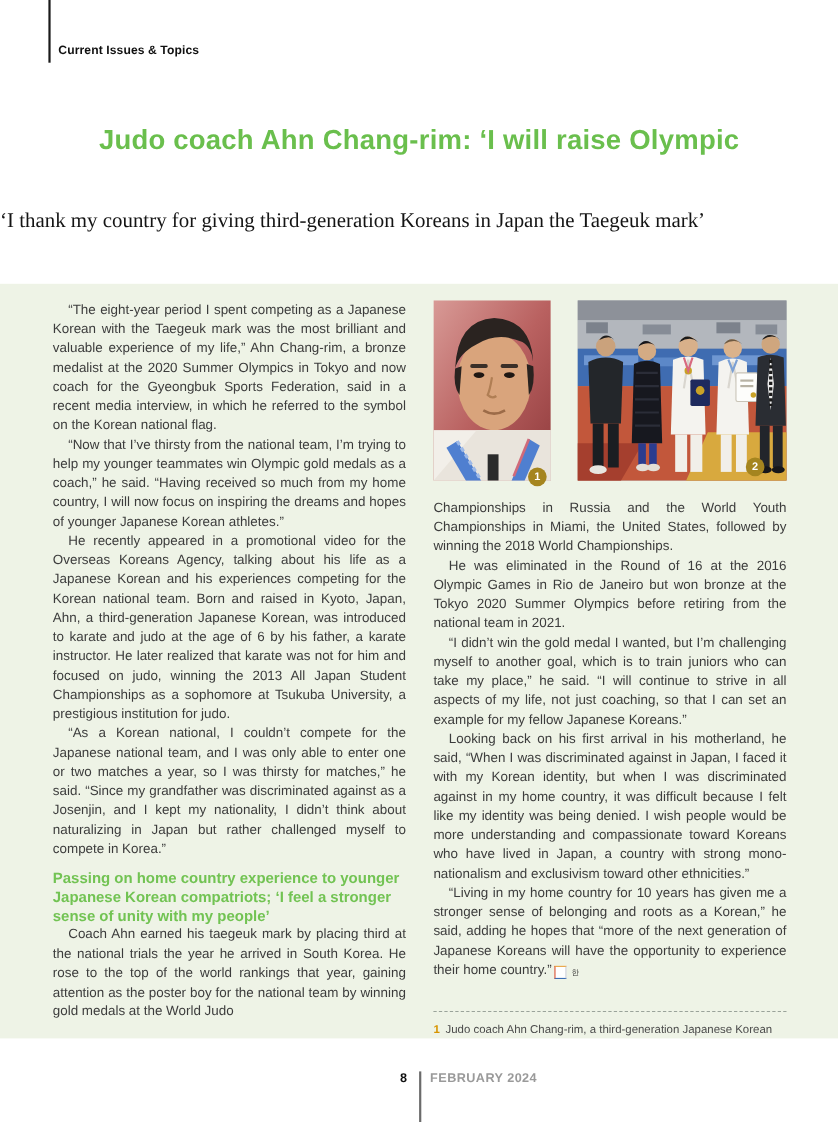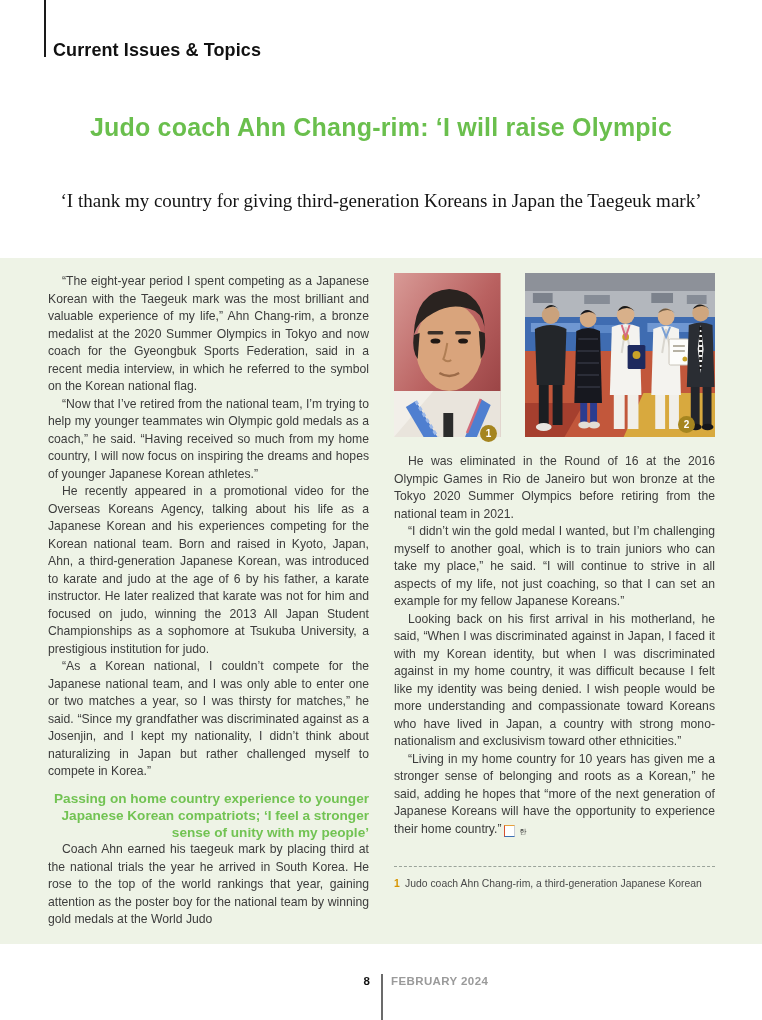--- a/index.html
+++ b/index.html
@@ -8,44 +8,44 @@
     position:relative;
     width:762px; height:1020px;
     background:#ffffff;
     font-family:"Liberation Sans","DejaVu Sans",sans-serif;
     color:#3c3c3c;
     overflow:hidden;
   }
 
   
   .kicker-bar { position:absolute; left:44px; top:0; width:2px; height:57px; background:#1a1a1a; }
-  .kicker { position:absolute; left:53px; top:40px; font-size:18px; font-weight:bold; color:#111; letter-spacing:0.1px;text-align:right; }
+  .kicker { position:absolute; left:53px; top:40px; font-size:11px; font-weight:bold; color:#111; letter-spacing:0.1px;text-align:right; }
 
   .title-wrap { position:absolute; left:0; top:110px; width:762px; text-align:center; }
   .title-line { font-size:25px; font-weight:bold; color:#6abf4d; line-height:34px; letter-spacing:0.2px; }
-  .subtitle { position:absolute; left:0; top:190px; width:762px; text-align:center;
+  .subtitle { position:absolute; left:0; top:190px; width:762px; text-align:left;
               font-family:"Liberation Serif","DejaVu Serif",serif;
               font-size:19px; color:#141414; }
 
   
   .article-bg {
     position:absolute; left:0; top:258px; width:762px; height:686px;
     background:#eef3e6; overflow:hidden;
   }
   .col { position:absolute; top:15px; width:321px; text-align:justify; }
   .col-left  { left:48px; }
   .col-right { left:394px; }
 
   .col p { font-size:12.2px; line-height:17.5px; color:#3c3c3c; }
   .col p.indent { text-indent:14px; }
 
   .subhead {
     margin-top:9px;
     font-size:13.6px; font-weight:bold; color:#72c353;
-    line-height:17.2px; text-align:right;
+    line-height:17.2px; text-align:left;
   }
 
   
   .photo-row { display:flex; gap:24px; margin-bottom:16px; }
   .photo { position:relative; height:164px; }
   .photo svg { display:block; width:100%; height:100%; }
   .photo-1 { width:108px; }
   .photo-2 { width:193px; }
   .badge {
     position:absolute; width:17px; height:17px; border-radius:50%;
@@ -82,21 +82,21 @@
 
 <div class="title-wrap">
   <div class="title-line">Judo coach Ahn Chang-rim: ‘I will raise Olympic</div>
 </div>
 <div class="subtitle">‘I thank my country for giving third-generation Koreans in Japan the Taegeuk mark’</div>
 
 <div class="article-bg">
 
   <div class="col col-left">
     <p class="indent">“The eight-year period I spent competing as a Japanese Korean with the Taegeuk mark was the most brilliant and valuable experience of my life,” Ahn Chang-rim, a bronze medalist at the 2020 Summer Olympics in Tokyo and now coach for the Gyeongbuk Sports Federation, said in a recent media interview, in which he referred to the symbol on the Korean national flag.</p>
-    <p class="indent">“Now that I’ve retired from the national team, I’m trying to help my younger teammates win Olympic gold medals as a coach,” he said. “Having received so much from my home country, I will now focus on inspiring the dreams and hopes of younger Japanese Korean athletes.”</p>
+    <p class="indent">“Now that I’ve thirsty from the national team, I’m trying to help my younger teammates win Olympic gold medals as a coach,” he said. “Having received so much from my home country, I will now focus on inspiring the dreams and hopes of younger Japanese Korean athletes.”</p>
     <p class="indent">He recently appeared in a promotional video for the Overseas Koreans Agency, talking about his life as a Japanese Korean and his experiences competing for the Korean national team. Born and raised in Kyoto, Japan, Ahn, a third-generation Japanese Korean, was introduced to karate and judo at the age of 6 by his father, a karate instructor. He later realized that karate was not for him and focused on judo, winning the 2013 All Japan Student Championships as a sophomore at Tsukuba University, a prestigious institution for judo.</p>
     <p class="indent">“As a Korean national, I couldn’t compete for the Japanese national team, and I was only able to enter one or two matches a year, so I was thirsty for matches,” he said. “Since my grandfather was discriminated against as a Josenjin, and I kept my nationality, I didn’t think about naturalizing in Japan but rather challenged myself to compete in Korea.”</p>
     <div class="subhead">Passing on home country experience to younger Japanese Korean compatriots; ‘I feel a stronger sense of unity with my people’</div>
     <p class="indent">Coach Ahn earned his taegeuk mark by placing third at the national trials the year he arrived in South Korea. He rose to the top of the world rankings that year, gaining attention as the poster boy for the national team by winning gold medals at the World Judo</p>
   </div>
 
   <div class="col col-right">
 
     <div class="photo-row">
 
@@ -194,20 +194,21 @@
           <path d="M178 54 L178 96" stroke="#1a1a1a" stroke-width="3" stroke-dasharray="3 2"></path>
           <rect x="168" y="114" width="9" height="38" fill="#22252b"></rect>
             <rect x="180" y="114" width="9" height="38" fill="#22252b"></rect>
           <ellipse cx="173" cy="154" rx="6" ry="3.2" fill="#16171a"></ellipse>
             <ellipse cx="185" cy="154" rx="6" ry="3.2" fill="#16171a"></ellipse>
         </svg>
         <div class="badge badge-2">2</div>
       </div>
     </div>
 
+    <p>Championships in Russia and the World Youth Championships in Miami, the United States, followed by winning the 2018 World Championships.</p>
     <p class="indent">He was eliminated in the Round of 16 at the 2016 Olympic Games in Rio de Janeiro but won bronze at the Tokyo 2020 Summer Olympics before retiring from the national team in 2021.</p>
     <p class="indent">“I didn’t win the gold medal I wanted, but I’m challenging myself to another goal, which is to train juniors who can take my place,” he said. “I will continue to strive in all aspects of my life, not just coaching, so that I can set an example for my fellow Japanese Koreans.”</p>
     <p class="indent">Looking back on his first arrival in his motherland, he said, “When I was discriminated against in Japan, I faced it with my Korean identity, but when I was discriminated against in my home country, it was difficult because I felt like my identity was being denied. I wish people would be more understanding and compassionate toward Koreans who have lived in Japan, a country with strong mono-nationalism and exclusivism toward other ethnicities.”</p>
     <p class="indent"><span>“Living in my home country for 10 years has given me a stronger sense of belonging and roots as a Korean,” he said, adding he hopes that “more of the next generation of Japanese Koreans will have the opportunity to experience their home country.”</span><span class="endmark">한</span></p>
 
     <div class="caption-divider"></div>
 
     <div class="caption-item">
       <span class="caption-num">1</span>
       <span>Judo coach Ahn Chang-rim, a third-generation Japanese Korean</span>

